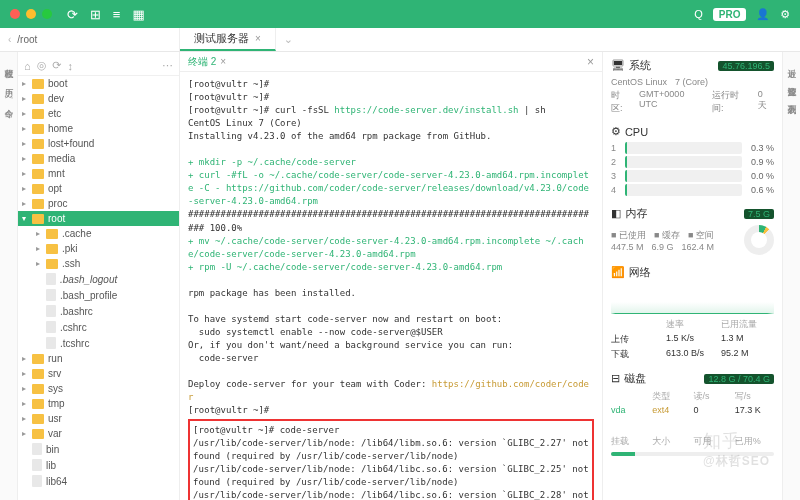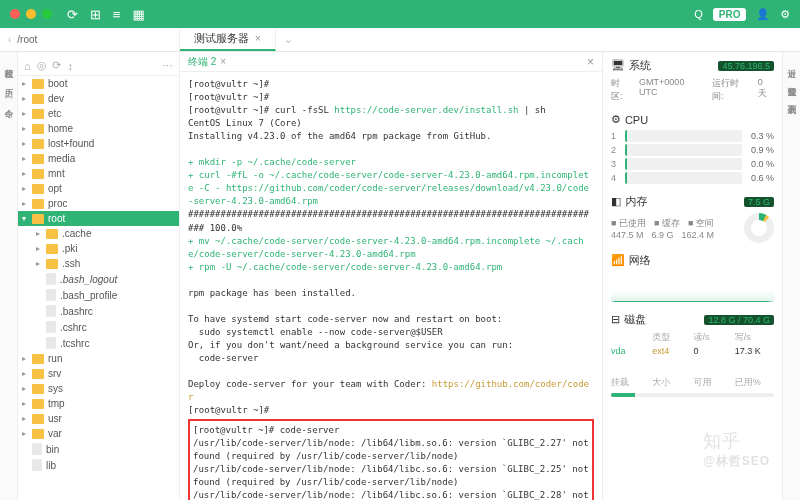--- a/index.html
+++ b/index.html
@@ -232,20 +232,25 @@
         <div class="tree-item" style="padding-left: 4px;">
           <span class="tree-arrow"></span>
           <span class="file-icon"></span>
           <span>bin</span>
         </div>
         <div class="tree-item" style="padding-left: 4px;">
           <span class="tree-arrow"></span>
           <span class="file-icon"></span>
           <span>lib</span>
         </div>
+        <div class="tree-item" style="padding-left: 4px;">
+          <span class="tree-arrow"></span>
+          <span class="file-icon"></span>
+          <span>lib64</span>
+        </div>
       </div>
   </div>
 
   <div class="term-col">
     <div class="term-header">
       <span class="term-title">终端 2</span>
       <span style="margin-left:4px;color:#999">×</span>
       <span class="term-close">×</span>
     </div>
     <div class="terminal"><span>[root@vultr ~]#</span>
@@ -279,20 +284,24 @@
 
  </div></div>
   </div>
 
   <div class="monitor">
     <div class="card">
       <div class="card-head">
           <span>🖥</span>
           <span>系统</span>
           <span class="badge">45.76.196.5</span>
+        </div>
+      <div class="meta-row">
+          <span>CentOS Linux</span>
+          <span>7 (Core)</span>
         </div>
       <div class="meta-row">
           <span>时区:</span>
           <span>GMT+0000 UTC</span>
           <span>运行时间:</span>
           <span>0 天</span>
         </div>
     </div>
 
     <div class="card">
@@ -346,20 +355,31 @@
         <div class="donut"></div>
       </div>
     </div>
 
     <div class="card">
       <div class="card-head">
           <span>📶</span>
           <span>网络</span>
         </div>
       <div class="net-chart"></div>
+      <div class="grid2">
+        <span class="lbl"></span>
+          <span class="lbl">速率</span>
+          <span class="lbl">已用流量</span>
+        <span>上传</span>
+          <span>1.5 K/s</span>
+          <span>1.3 M</span>
+        <span>下载</span>
+          <span>613.0 B/s</span>
+          <span>95.2 M</span>
+      </div>
     </div>
 
     <div class="card">
       <div class="card-head">
           <span>⊟</span>
           <span>磁盘</span>
           <span class="badge">12.8 G / 70.4 G</span>
         </div>
       <div class="grid2" style="grid-template-columns:1fr 1fr 1fr 1fr">
         <span class="lbl"></span>

